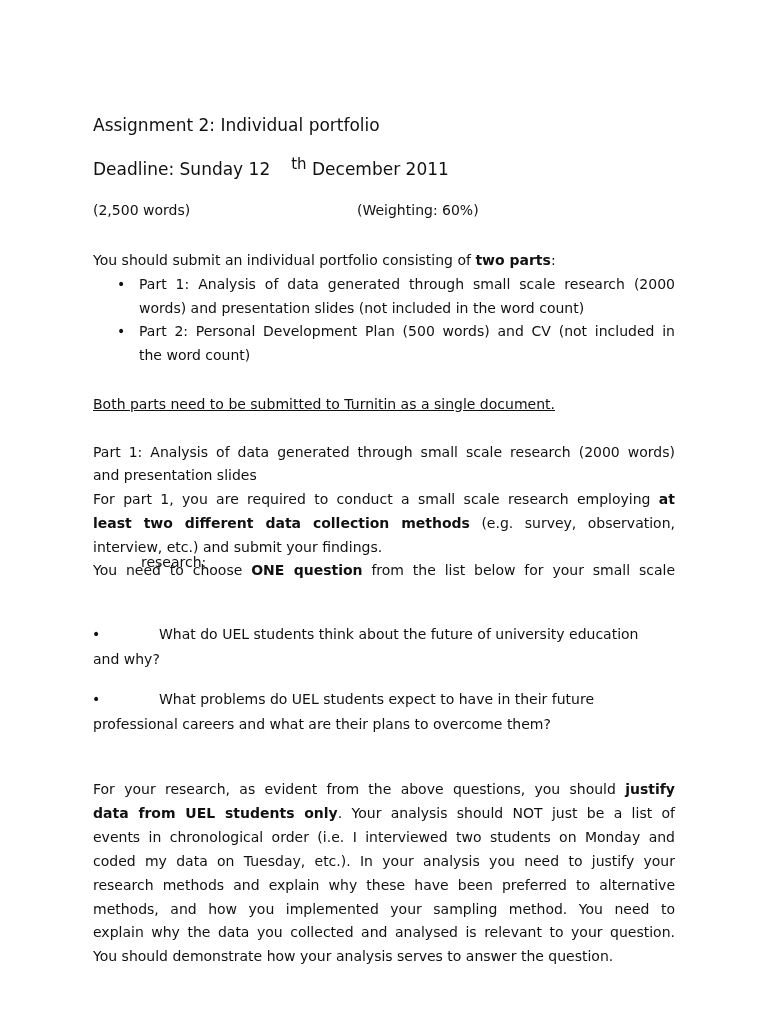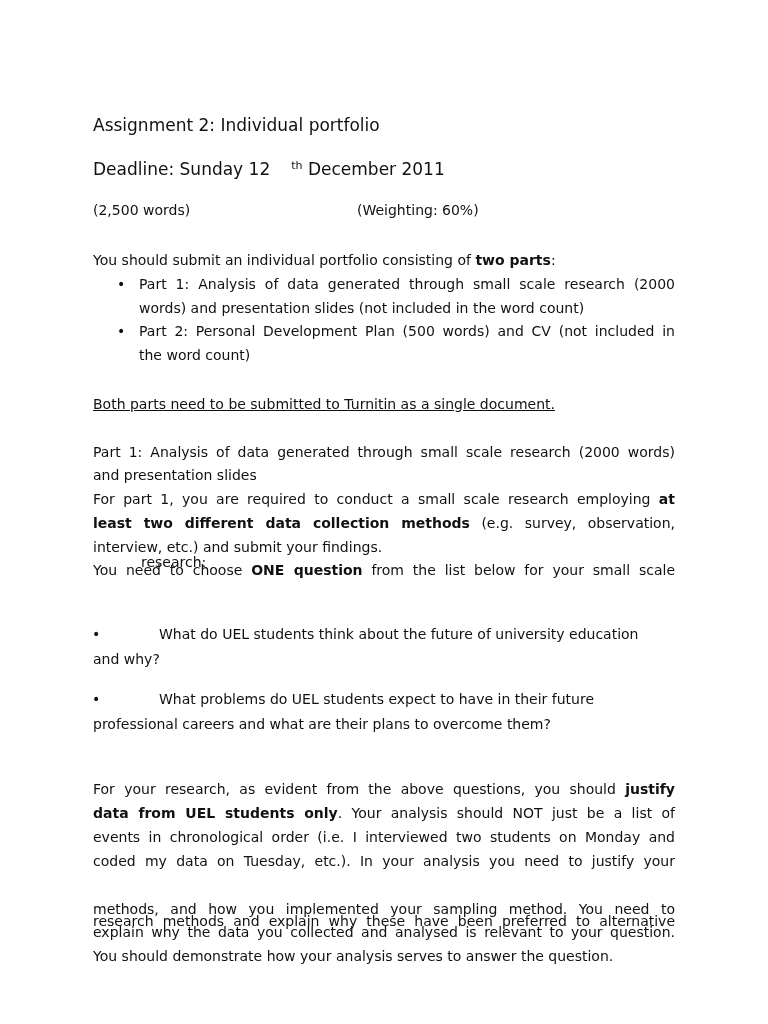--- a/index.html
+++ b/index.html
@@ -30,21 +30,21 @@
     }
     .just {
       width: 582px;
       text-align: justify;
       text-align-last: justify;
       white-space: normal;
     }
     .b { font-weight: bold; }
     .u { text-decoration: underline; }
     .h1 { font-size: 17px; }
-    sup { font-size: 11px; vertical-align: 6px; line-height: 0; padding-left: 21px; }
+    sup { font-size: 15px; vertical-align: 6px; line-height: 0; padding-left: 21px; }
     .bullet-dot {
       position: absolute;
       left: 24px;
       font-size: 14px;
     }
     .indent { left: 46px; }
     .just-ind { width: 536px; text-align: justify; text-align-last: justify; white-space: normal; }
   </style>
 </head>
 <body>
@@ -87,18 +87,18 @@
 
     <span class="line" style="top:689px; left:-1px;">•</span>
     <div class="line" style="top:689px; left:66px;">What problems do UEL students expect to have in their future</div>
     <div class="line" style="top:714px;">professional careers and what are their plans to overcome them?</div>
   </div>
 
   <div class="line just" style="top:779px;"><span>For your research, as evident from the above questions, you should </span><span class="b">justify</span></div>
   <div class="line just" style="top:803px;"><span class="b">data from UEL students only</span><span>. Your analysis should NOT just be a list of</span></div>
   <div class="line just" style="top:827px;">events in chronological order (i.e. I interviewed two students on Monday and</div>
   <div class="line just" style="top:851px;">coded my data on Tuesday, etc.). In your analysis you need to justify your</div>
-  <div class="line just" style="top:875px;margin-top:36px;">research methods and explain why these have been preferred to alternative</div>
+  <div class="line just" style="top:875px;">research methods and explain why these have been preferred to alternative</div>
   <div class="line just" style="top:899px;">methods, and how you implemented your sampling method. You need to</div>
   <div class="line just" style="top:922px;">explain why the data you collected and analysed is relevant to your question.</div>
   <div class="line" style="top:946px;">You should demonstrate how your analysis serves to answer the question.</div>
 
 </div>
 
 </body></html>

